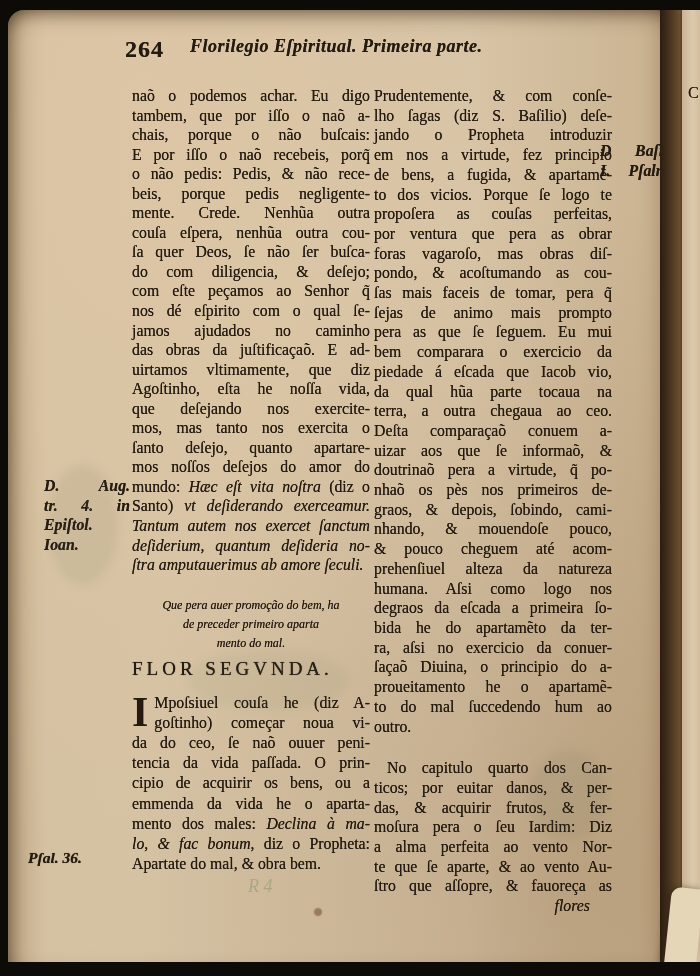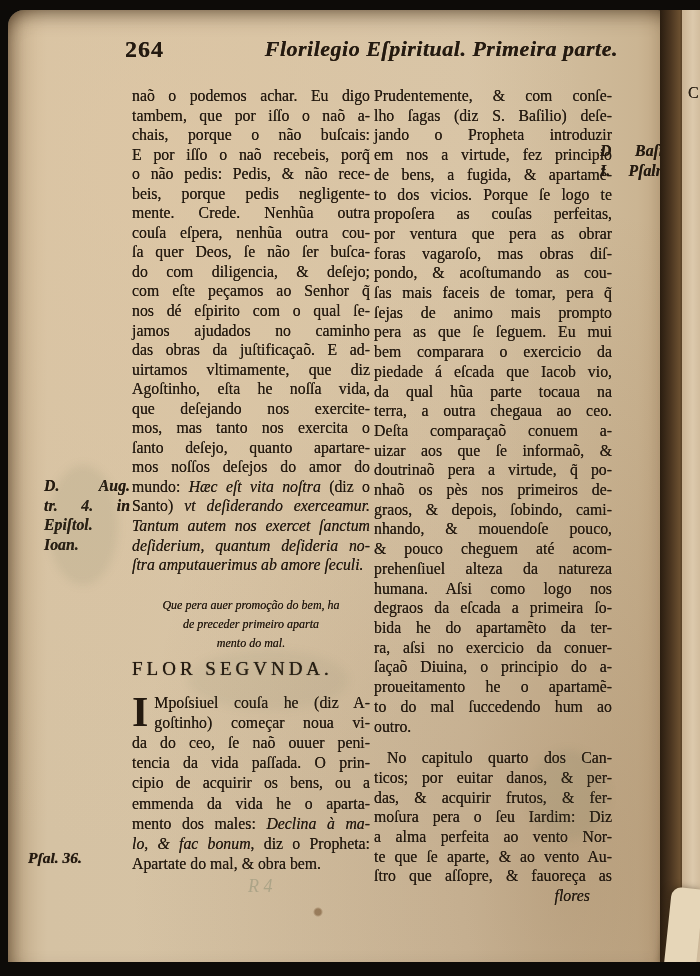--- a/index.html
+++ b/index.html
@@ -24,22 +24,22 @@
                 inset 0 -16px 26px -16px rgba(60,40,20,.7);
     color:#241a10;
   }
   .ink{ text-shadow:0 0 .6px rgba(36,26,16,.85); }
   
   .pagenum{
     position:absolute;left:117px;top:26px;font-size:24px;font-weight:bold;
     letter-spacing:1px;
   }
   .running-title{
-    position:absolute;left:170px;top:26px;width:440px;text-align:right;
-    font-size:22px;font-style:italic;font-weight:bold;letter-spacing:.5px;
+    position:absolute;left:182px;top:26px;width:440px;text-align:left;
+    font-size:18px;font-style:italic;font-weight:bold;letter-spacing:.5px;
     white-space:nowrap;
   }
   
   .col{position:absolute;top:76px;width:238px;}
   .col-left{left:124px;}
   .col-right{left:366px;}
   .line{
     font-size:15.8px;line-height:19.55px;
     text-align:justify;text-align-last:justify;
     text-shadow:0 0 .6px rgba(36,26,16,.85);
@@ -58,21 +58,21 @@
   .flor{
     margin-top:5px;text-align:left;font-size:19px;letter-spacing:4px;
     text-shadow:0 0 .8px rgba(36,26,16,.95);
   }
   .para2{margin-top:13px;}
   .para2 .line{line-height:20.2px;}
   .dropcap{
     float:left;font-size:42px;line-height:38px;font-weight:bold;
     padding:0 6px 0 0;
   }
-  .para2r{margin-top:12px;}
+  .para2r{margin-top:22px;}
   .catchword{
     text-align:right;padding-right:22px;font-size:15.8px;line-height:19.7px;
     text-shadow:0 0 .6px rgba(36,26,16,.85);
   }
   
   .marginal{
     position:absolute;font-style:italic;font-weight:bold;
     font-size:14.5px;line-height:19px;
     text-shadow:0 0 .7px rgba(36,26,16,.9);
   }

